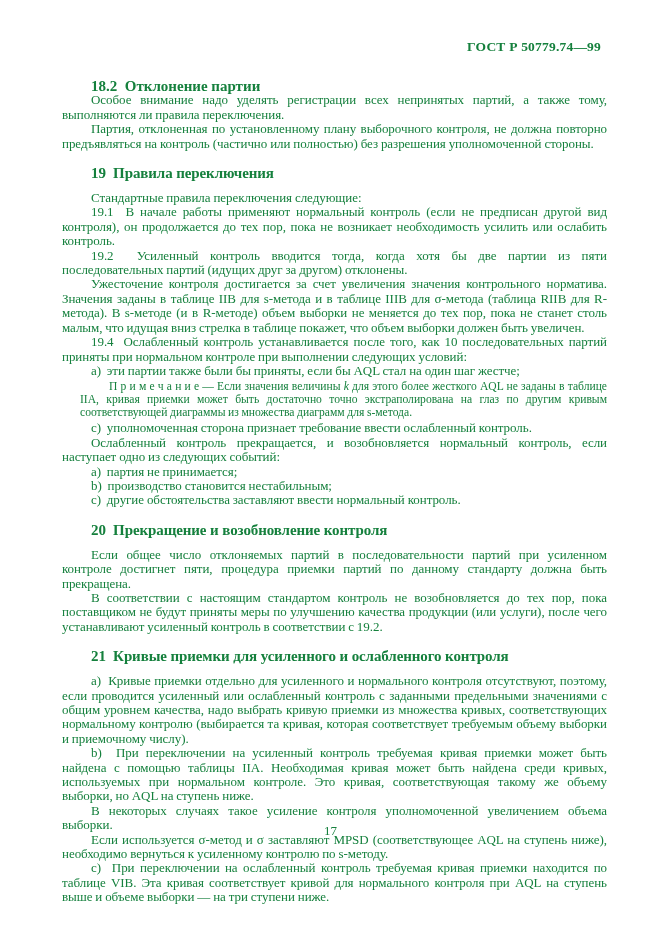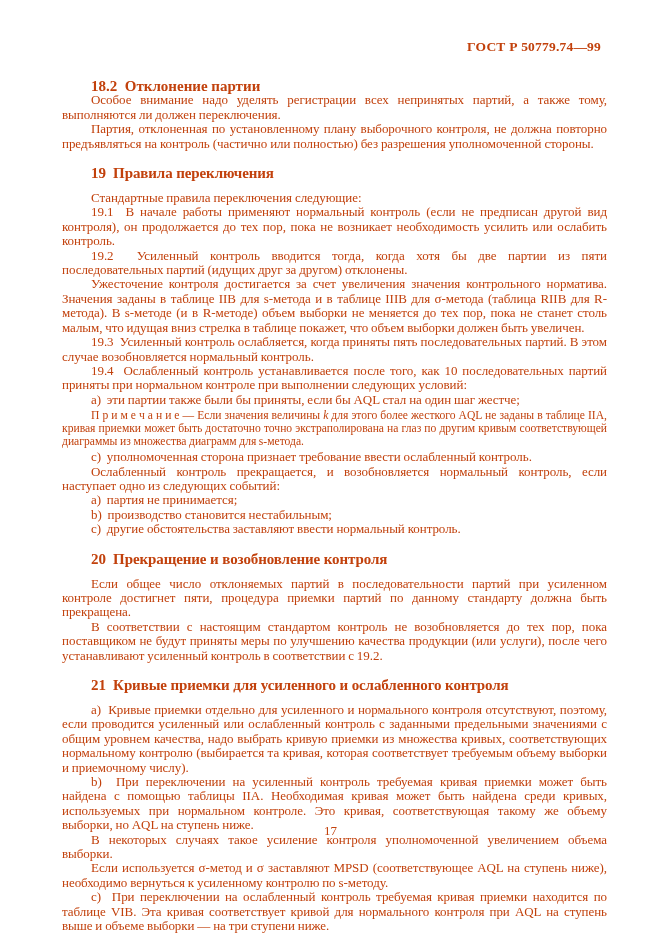--- a/index.html
+++ b/index.html
@@ -6,21 +6,21 @@
     margin: 0;
     padding: 0;
     background: #ffffff;
   }
   .page {
     position: relative;
     width: 661px;
     height: 936px;
     background: #ffffff;
     font-family: "Liberation Serif", "DejaVu Serif", serif;
-    color: #c2410c;
+    color: #15803d;
     overflow: hidden;
   }
   .content {
     position: absolute;
     left: 62px;
     top: 40px;
     width: 545px;
   }
   .doc-header {
     text-align: right;
@@ -52,21 +52,21 @@
     text-indent: 29px;
     margin: 13px 0 9px 0;
     line-height: 18px;
     letter-spacing: -0.1px;
   }
   .note {
     font-size: 11.6px;
     line-height: 13px;
     text-align: justify;
     text-indent: 29px;
-    margin: 2px 0 2px 0;
+    margin: 2px 0 2px 18px;
     word-spacing: -0.3px;
   }
   .note .note-k {
     font-style: italic;
   }
   .page-number {
     position: absolute;
     left: 62px;
     top: 824px;
     width: 537px;
@@ -77,29 +77,28 @@
 </style>
 </head>
 <body>
 
 <div class="page">
   <div class="content">
 
     <div class="doc-header">ГОСТ Р 50779.74—99</div>
 
     <p class="subheading">18.2&nbsp; Отклонение партии</p>
-    <p class="para">Особое внимание надо уделять регистрации всех непринятых партий, а также тому, выполняются ли должен переключения.</p>
+    <p class="para">Особое внимание надо уделять регистрации всех непринятых партий, а также тому, выполняются ли правила переключения.</p>
     <p class="para">Партия, отклоненная по установленному плану выборочного контроля, не должна повторно предъявляться на контроль (частично или полностью) без разрешения уполномоченной стороны.</p>
 
     <p class="chapter">19&nbsp; Правила переключения</p>
     <p class="para">Стандартные правила переключения следующие:</p>
     <p class="para">19.1&nbsp; В начале работы применяют нормальный контроль (если не предписан другой вид контроля), он продолжается до тех пор, пока не возникает необходимость усилить или ослабить контроль.</p>
     <p class="para">19.2&nbsp; Усиленный контроль вводится тогда, когда хотя бы две партии из пяти последовательных партий (идущих друг за другом) отклонены.</p>
     <p class="para">Ужесточение контроля достигается за счет увеличения значения контрольного норматива. Значения заданы в таблице IIB для s-метода и в таблице IIIB для σ-метода (таблица RIIB для R-метода). В s-методе (и в R-методе) объем выборки не меняется до тех пор, пока не станет столь малым, что идущая вниз стрелка в таблице покажет, что объем выборки должен быть увеличен.</p>
-    <p class="para">19.3&nbsp; Усиленный контроль ослабляется, когда приняты пять последовательных партий. В этом случае возобновляется нормальный контроль.</p>
     <p class="para">19.4&nbsp; Ослабленный контроль устанавливается после того, как 10 последовательных партий приняты при нормальном контроле при выполнении следующих условий:</p>
     <p class="para">а)&nbsp; эти партии также были бы приняты, если бы AQL стал на один шаг жестче;</p>
 
     <p class="note">
       <span class="note-label">П р и м е ч а н и е</span>
       <span>— Если значения величины</span>
       <span class="note-k">k</span>
       <span>для этого более жесткого AQL не заданы в таблице IIA, кривая приемки может быть достаточно точно экстраполирована на глаз по другим кривым соответствующей диаграммы из множества диаграмм для s-метода.</span>
     </p>
 

